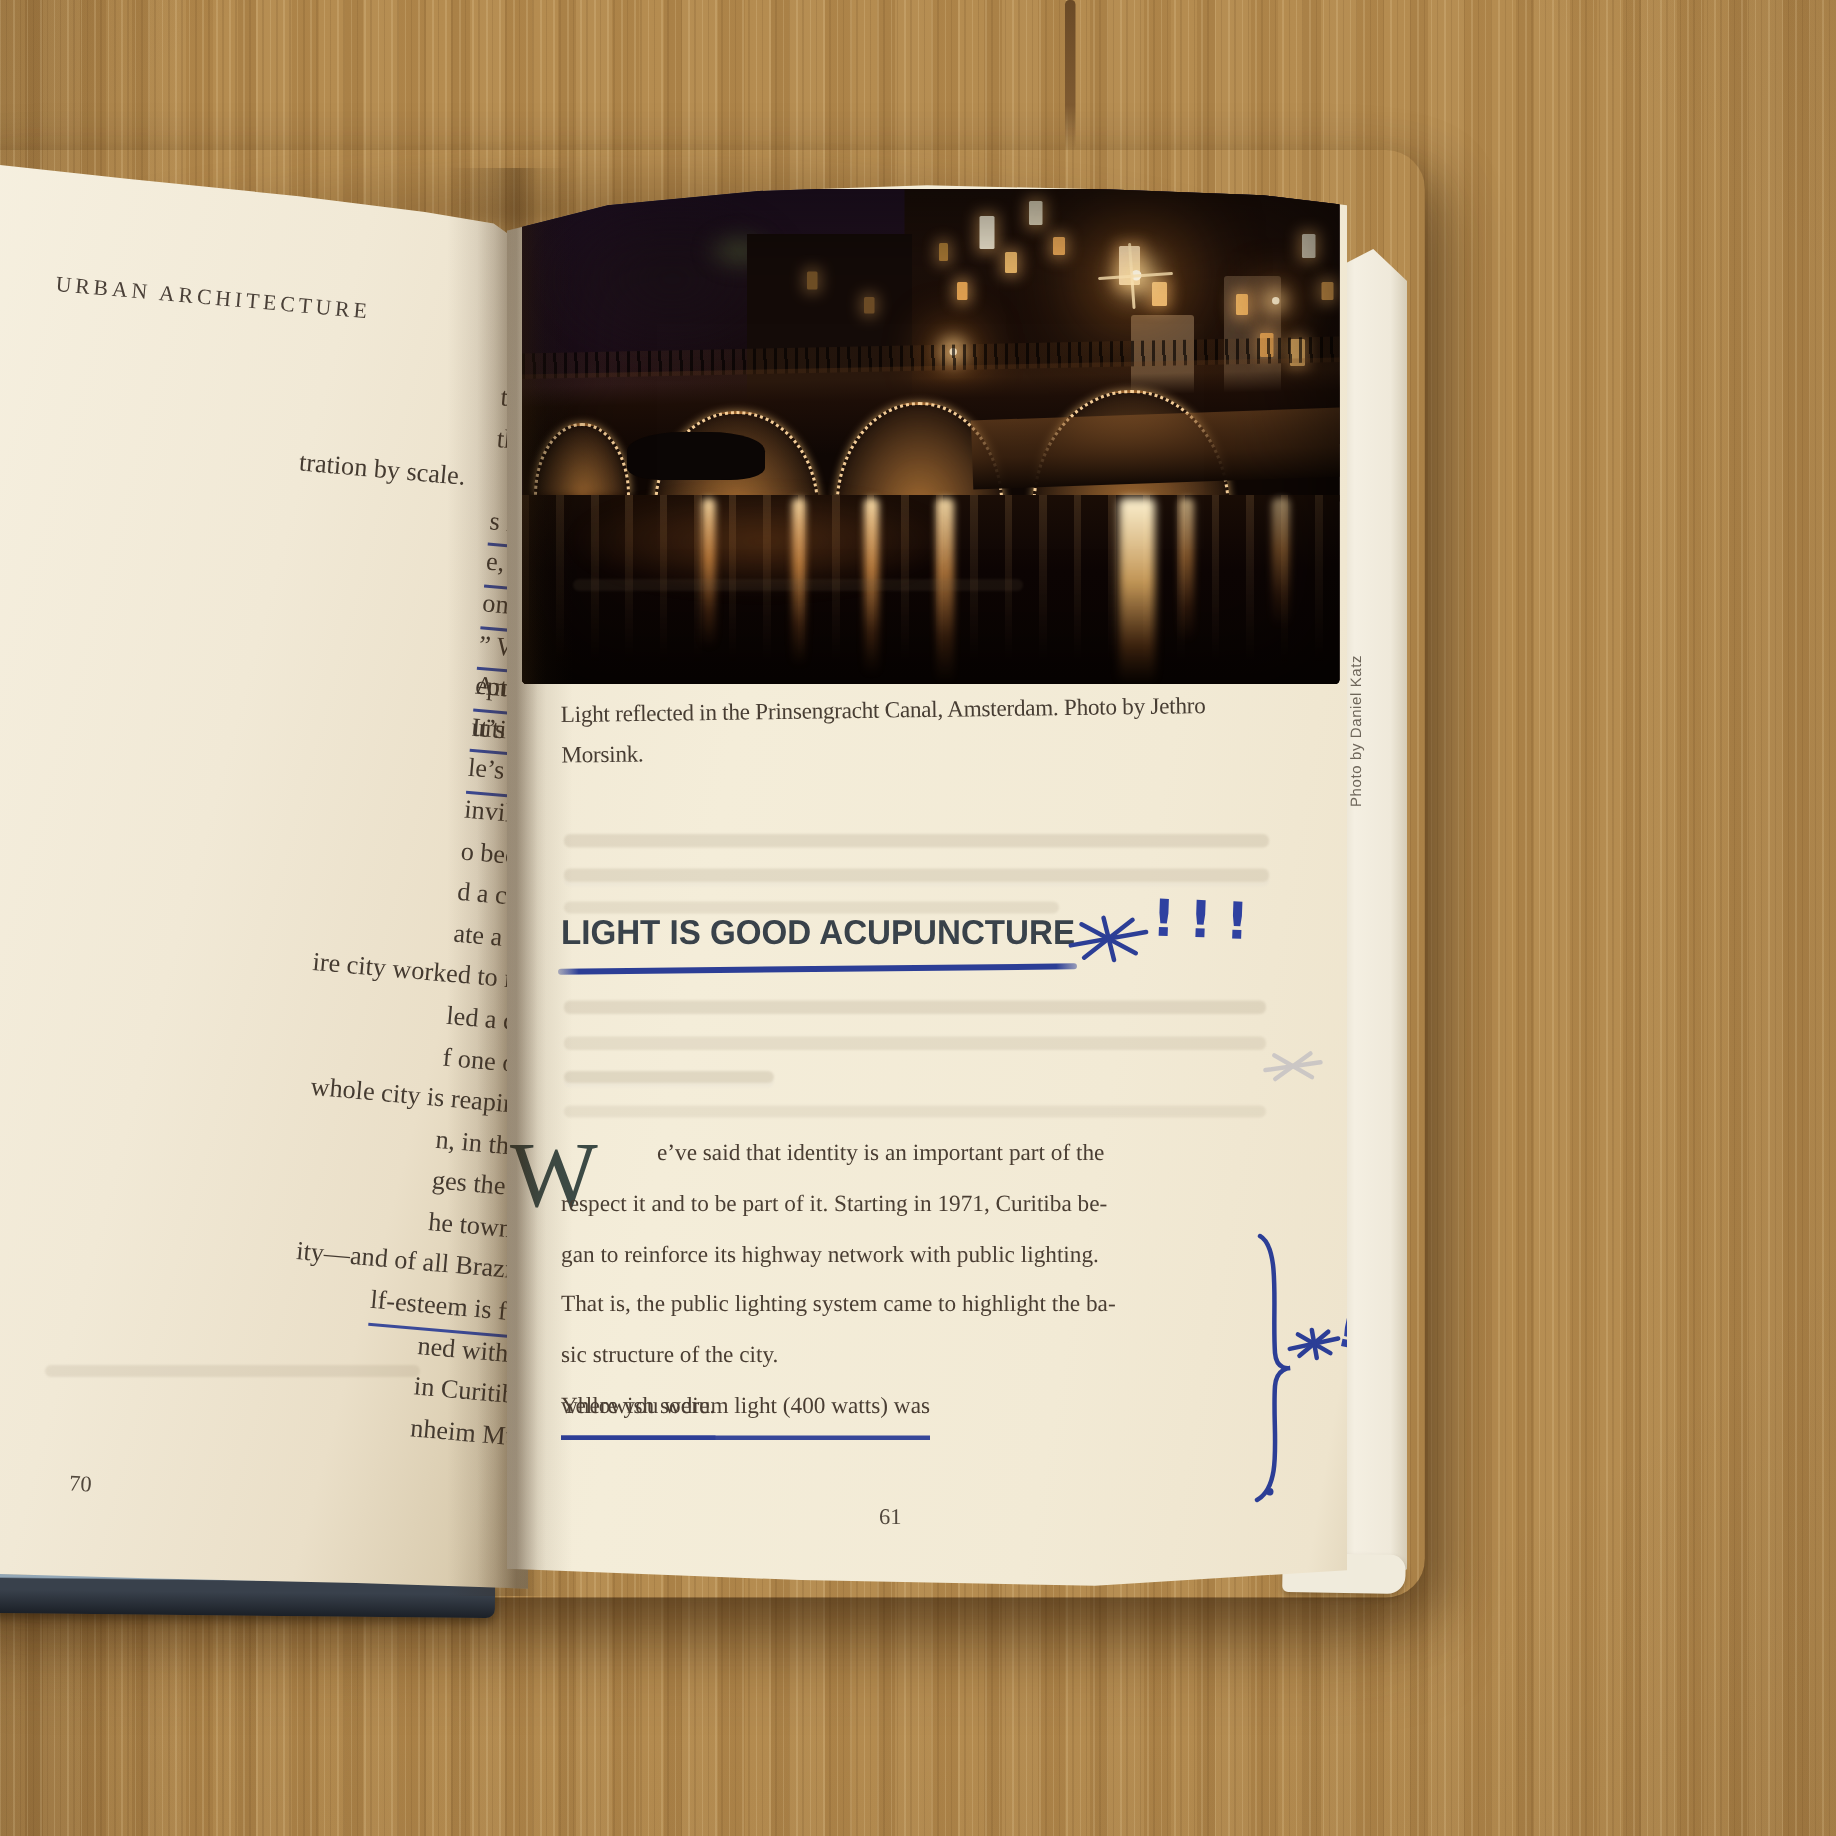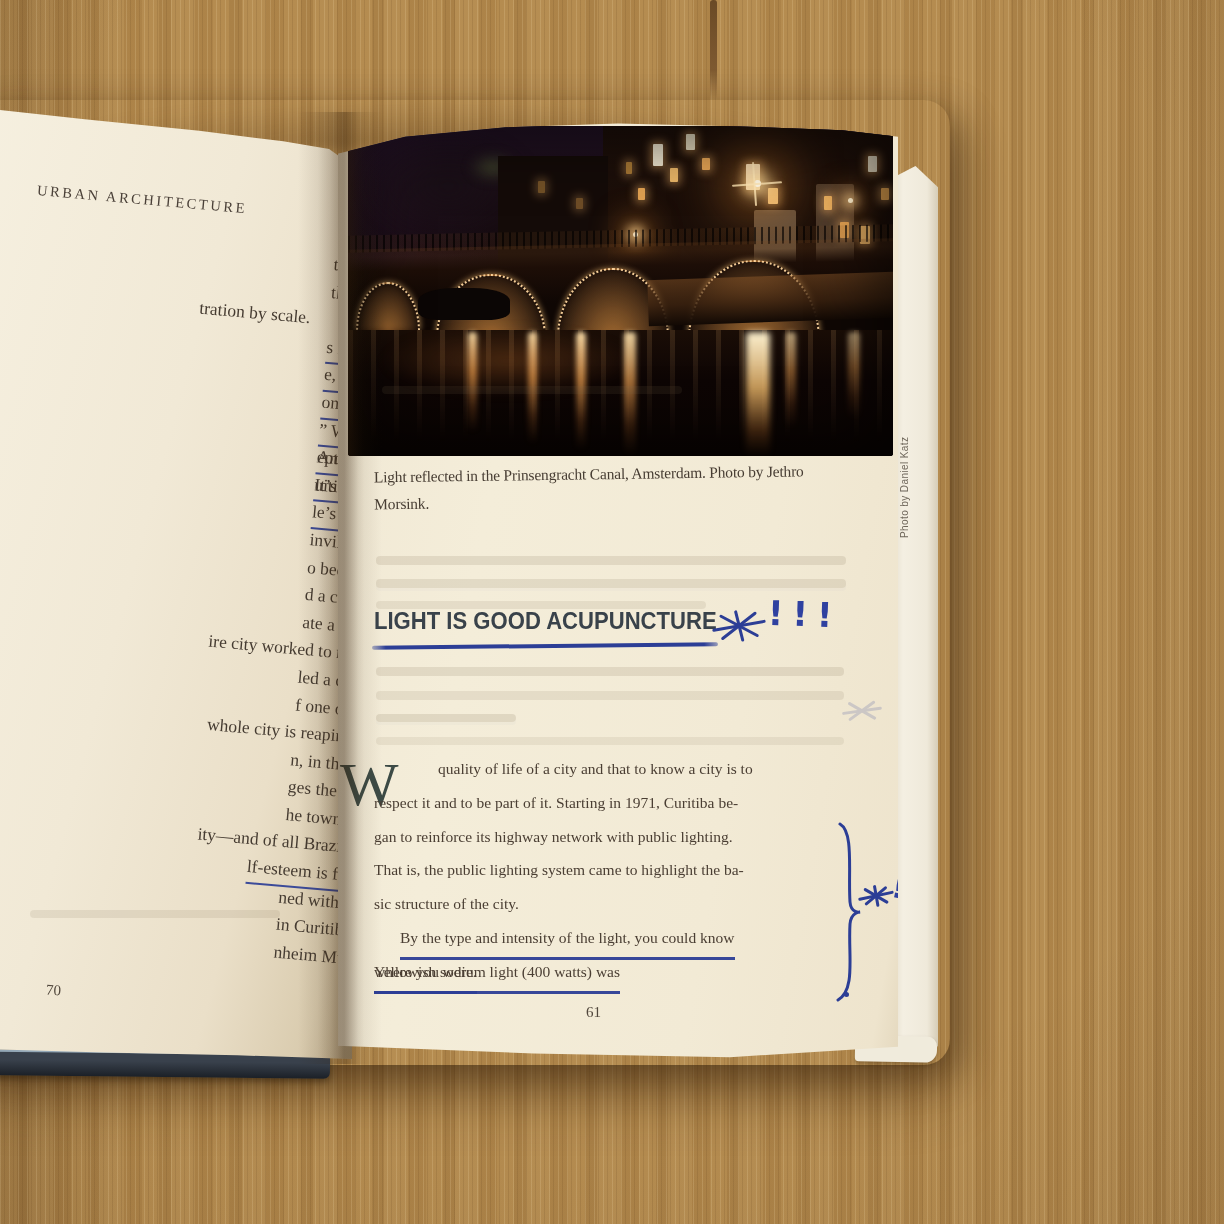--- a/index.html
+++ b/index.html
@@ -295,36 +295,33 @@
     <div class="excl" style="left:430px;top:478px;font-size:34px;letter-spacing:9px;transform:rotate(2deg);">!!!</div>
     <div class="pen-star" style="left:504px;top:578px;width:40px;height:34px;opacity:.18;">
       <div class="st" style="width:40px;transform:translate(-50%,-50%) rotate(-8deg);"></div>
       <div class="st" style="width:32px;transform:translate(-50%,-50%) rotate(30deg);"></div>
       <div class="st" style="width:32px;transform:translate(-50%,-50%) rotate(-36deg);"></div>
     </div>
 
     <div class="dropcap">W</div>
     <div class="body-block" id="body-lines">
         <div class="bl dc j">
-          <span>quality of life of a city and that to know a city is to</span>
+          <span>e’ve said that identity is an important part of the</span>
         </div>
         <div class="bl  j">
           <span>respect it and to be part of it. Starting in 1971, Curitiba be-</span>
         </div>
         <div class="bl  j">
           <span>gan to reinforce its highway network with public lighting.</span>
         </div>
         <div class="bl  j">
           <span>That is, the public lighting system came to highlight the ba-</span>
         </div>
         <div class="bl ">
           <span>sic structure of the city.</span>
-        </div>
-        <div class="bl ind j">
-          <span class="pu">By the type and intensity of the light, you could know</span>
         </div>
         <div class="bl  j">
           <span class="pu">where you were.</span>
           <span> </span>
           <span class="pu">Yellowish sodium light (400 watts) was</span>
         </div>
       </div>
 
     <svg style="left:496px;top:706px;" width="30" height="180" viewBox="0 0 30 180">
       <path d="M6 2 C 20 10, 14 50, 16 80 C 17 92, 26 90, 26 90 C 26 90, 17 90, 16 102 C 14 132, 22 168, 4 178" stroke="#2c3e96" stroke-width="3" fill="none" stroke-linecap="round"></path>

